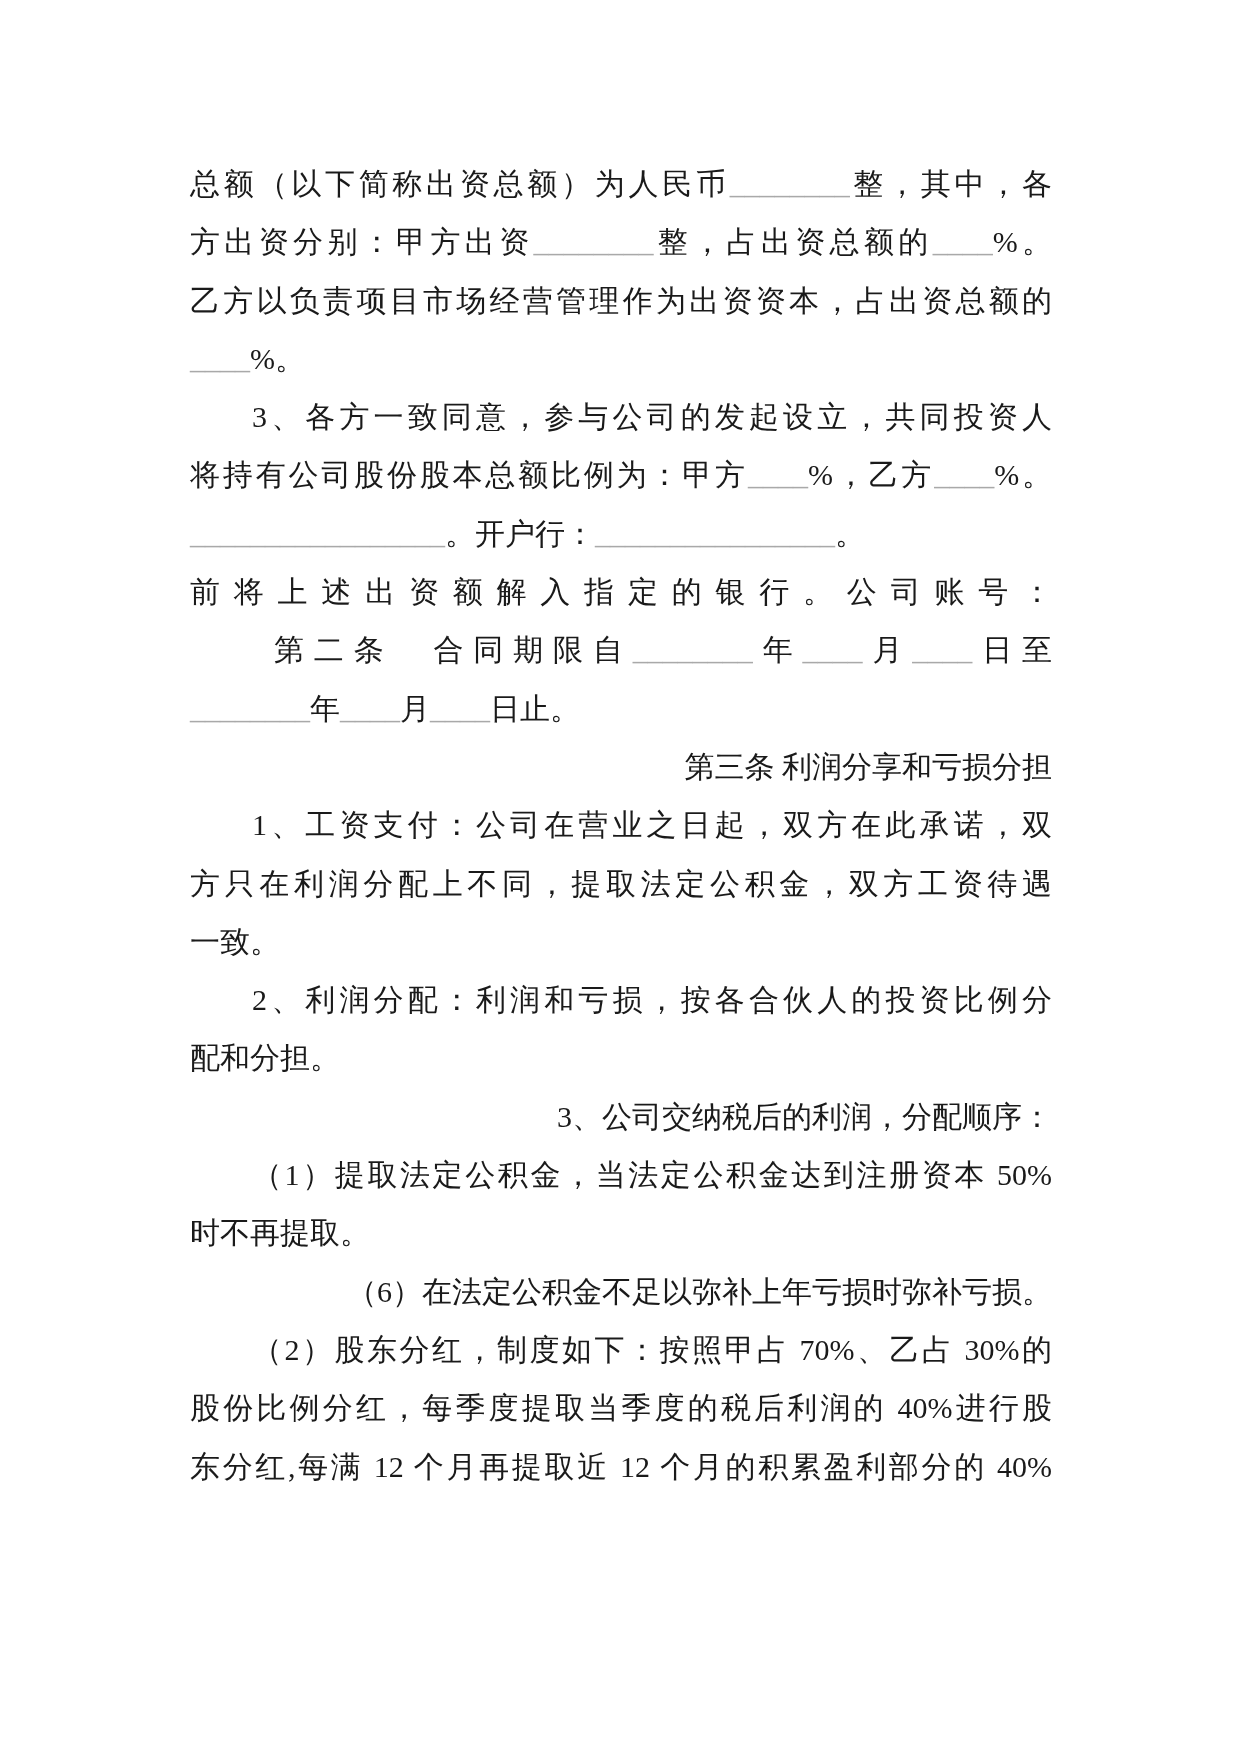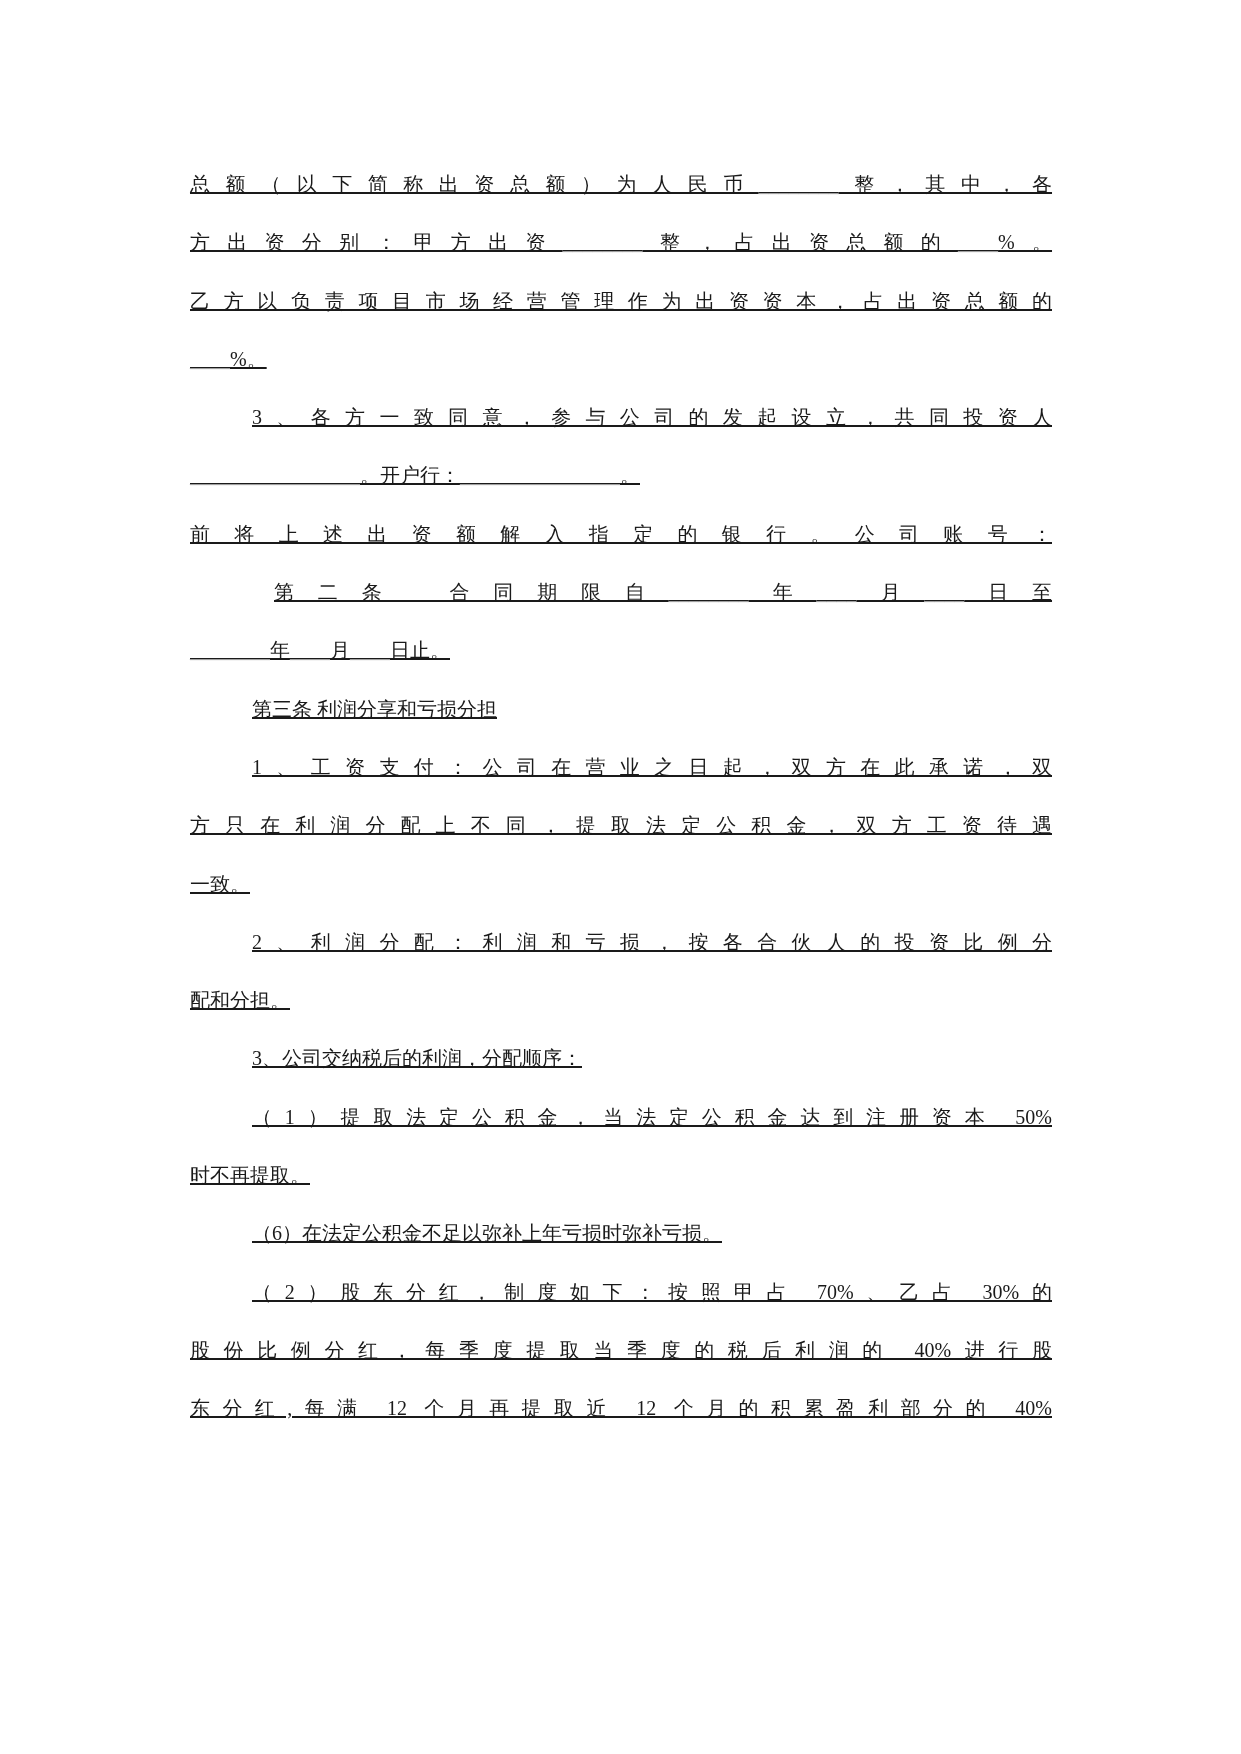--- a/index.html
+++ b/index.html
@@ -15,49 +15,49 @@
     overflow: hidden;
   }
   .doc {
     position: absolute;
     left: 190px;
     top: 155px;
     width: 862px;
   }
   .ln {
     font-family: "Liberation Serif", "DejaVu Serif", serif;
-    font-size: 20px;
+    font-size: 30px;
     line-height: 58.3px;
     height: 58.3px;
     color: #1a1a1a;
     white-space: nowrap;
     text-align: left;
-    text-decoration: underline;
   }
   
   .st {
     text-align: justify;
     text-align-last: justify;
     text-justify: inter-character;
   }
   
-  .ind  { text-indent: 62px; }
+  .ind  { text-indent: 62px; text-align: right; }
   
   .indl { text-indent: 84px; }
   .blank { color: #a9a9a9; }
 </style>
 </head>
 <body>
 
 <div class="doc">
   <div class="ln st">总额（以下简称出资总额）为人民币<span class="blank">________</span>整，其中，各</div>
   <div class="ln st">方出资分别：甲方出资<span class="blank">________</span>整，占出资总额的<span class="blank">____</span>%。</div>
   <div class="ln st">乙方以负责项目市场经营管理作为出资资本，占出资总额的</div>
   <div class="ln"><span class="blank">____</span>%。</div>
   <div class="ln st ind">3、各方一致同意，参与公司的发起设立，共同投资人</div>
+  <div class="ln st">将持有公司股份股本总额比例为：甲方<span class="blank">____</span>%，乙方<span class="blank">____</span>%。</div>
   <div class="ln"><span class="blank">_________________</span>。开户行：<span class="blank">________________</span>。</div>
   <div class="ln st">前将上述出资额解入指定的银行。公司账号：</div>
   <div class="ln st indl">第二条　合同期限自<span class="blank">________</span>年<span class="blank">____</span>月<span class="blank">____</span>日至</div>
   <div class="ln"><span class="blank">________</span>年<span class="blank">____</span>月<span class="blank">____</span>日止。</div>
   <div class="ln ind">第三条 利润分享和亏损分担</div>
   <div class="ln st ind">1、工资支付：公司在营业之日起，双方在此承诺，双</div>
   <div class="ln st">方只在利润分配上不同，提取法定公积金，双方工资待遇</div>
   <div class="ln">一致。</div>
   <div class="ln st ind">2、利润分配：利润和亏损，按各合伙人的投资比例分</div>
   <div class="ln">配和分担。</div>

